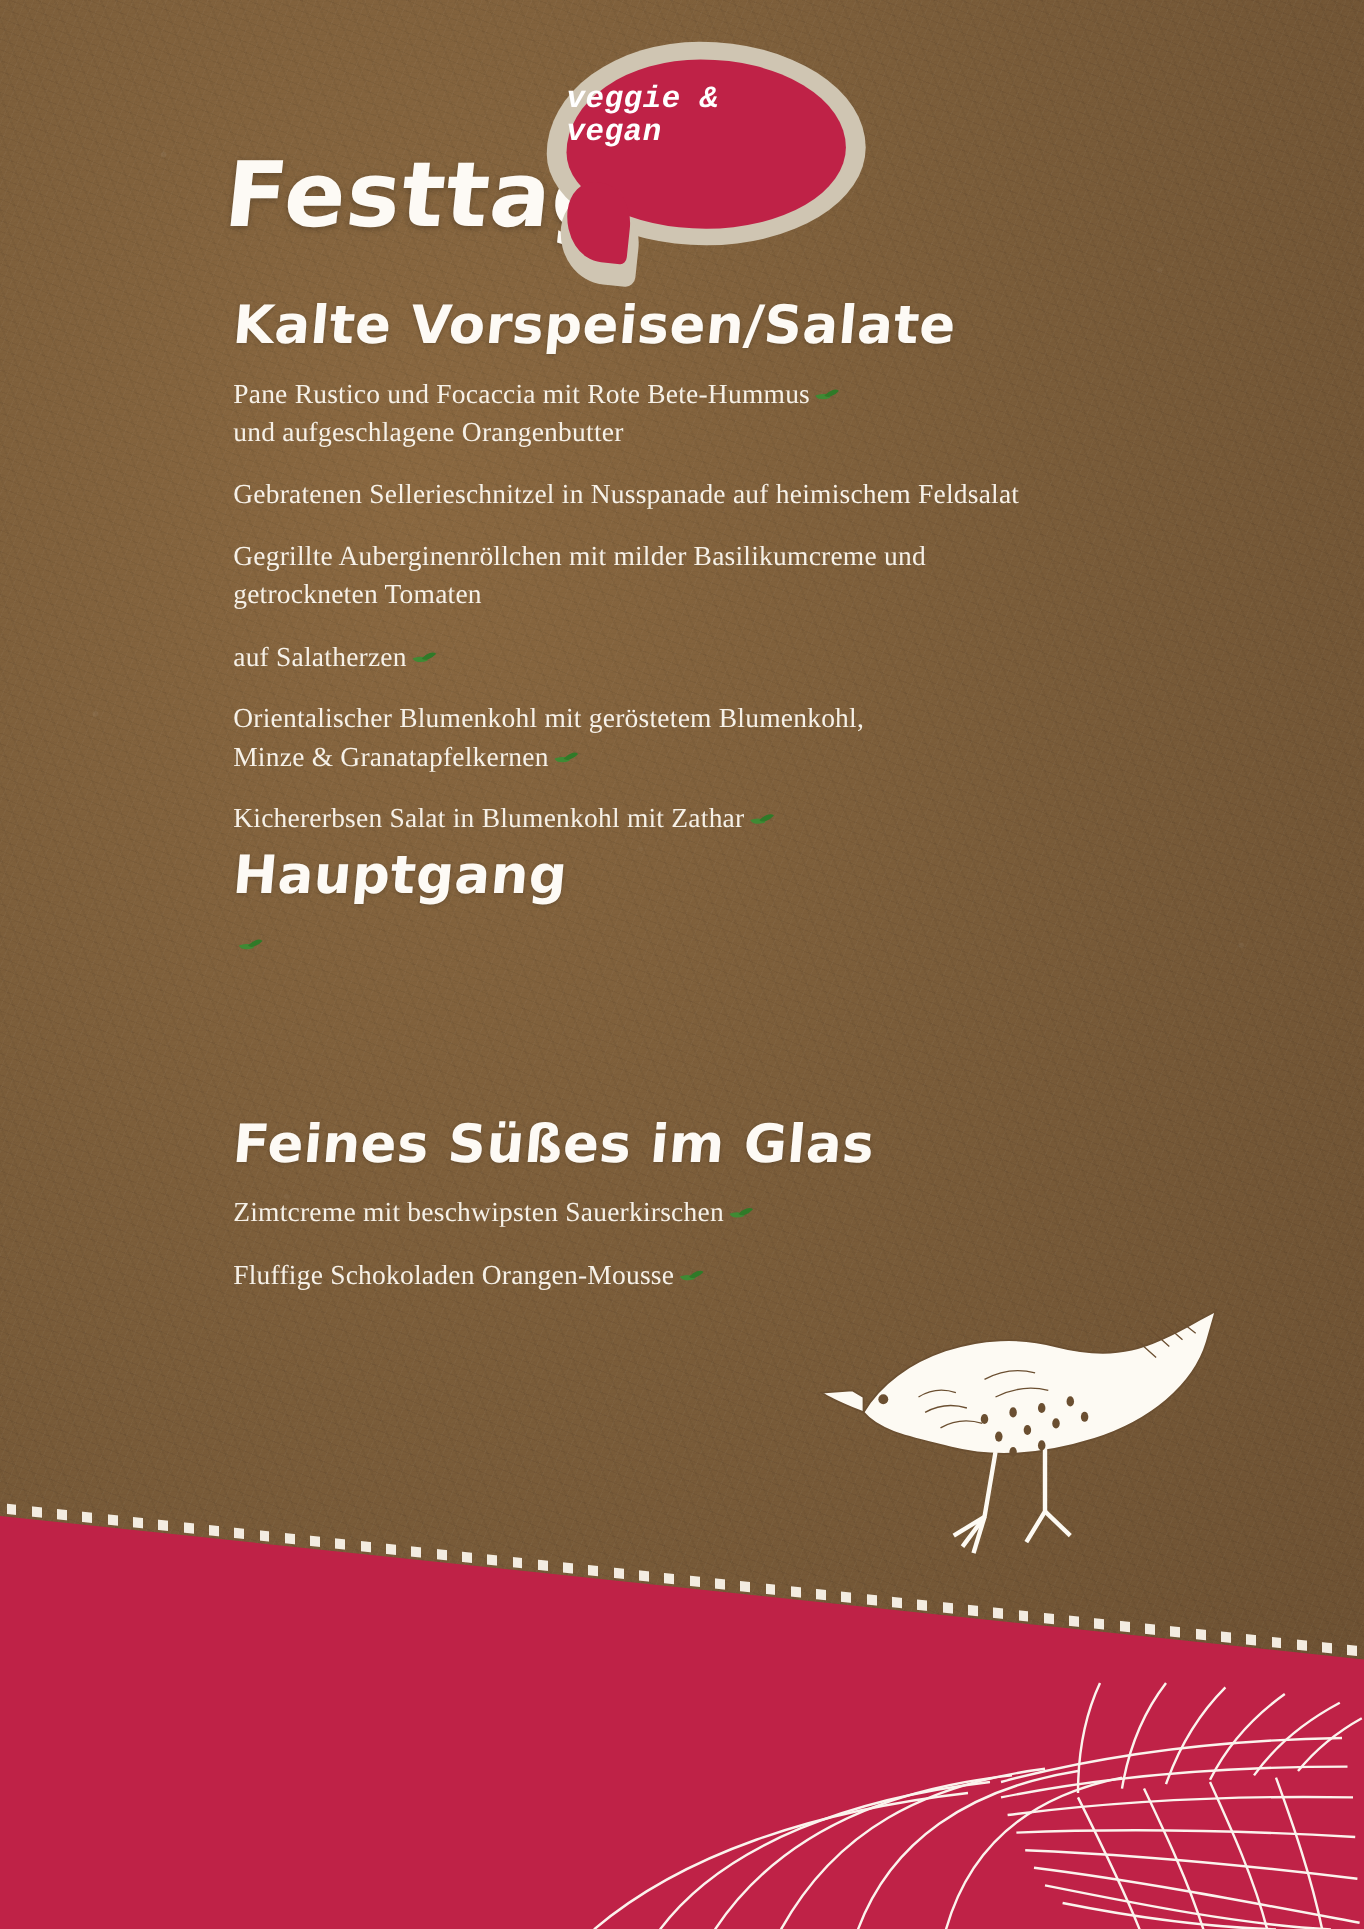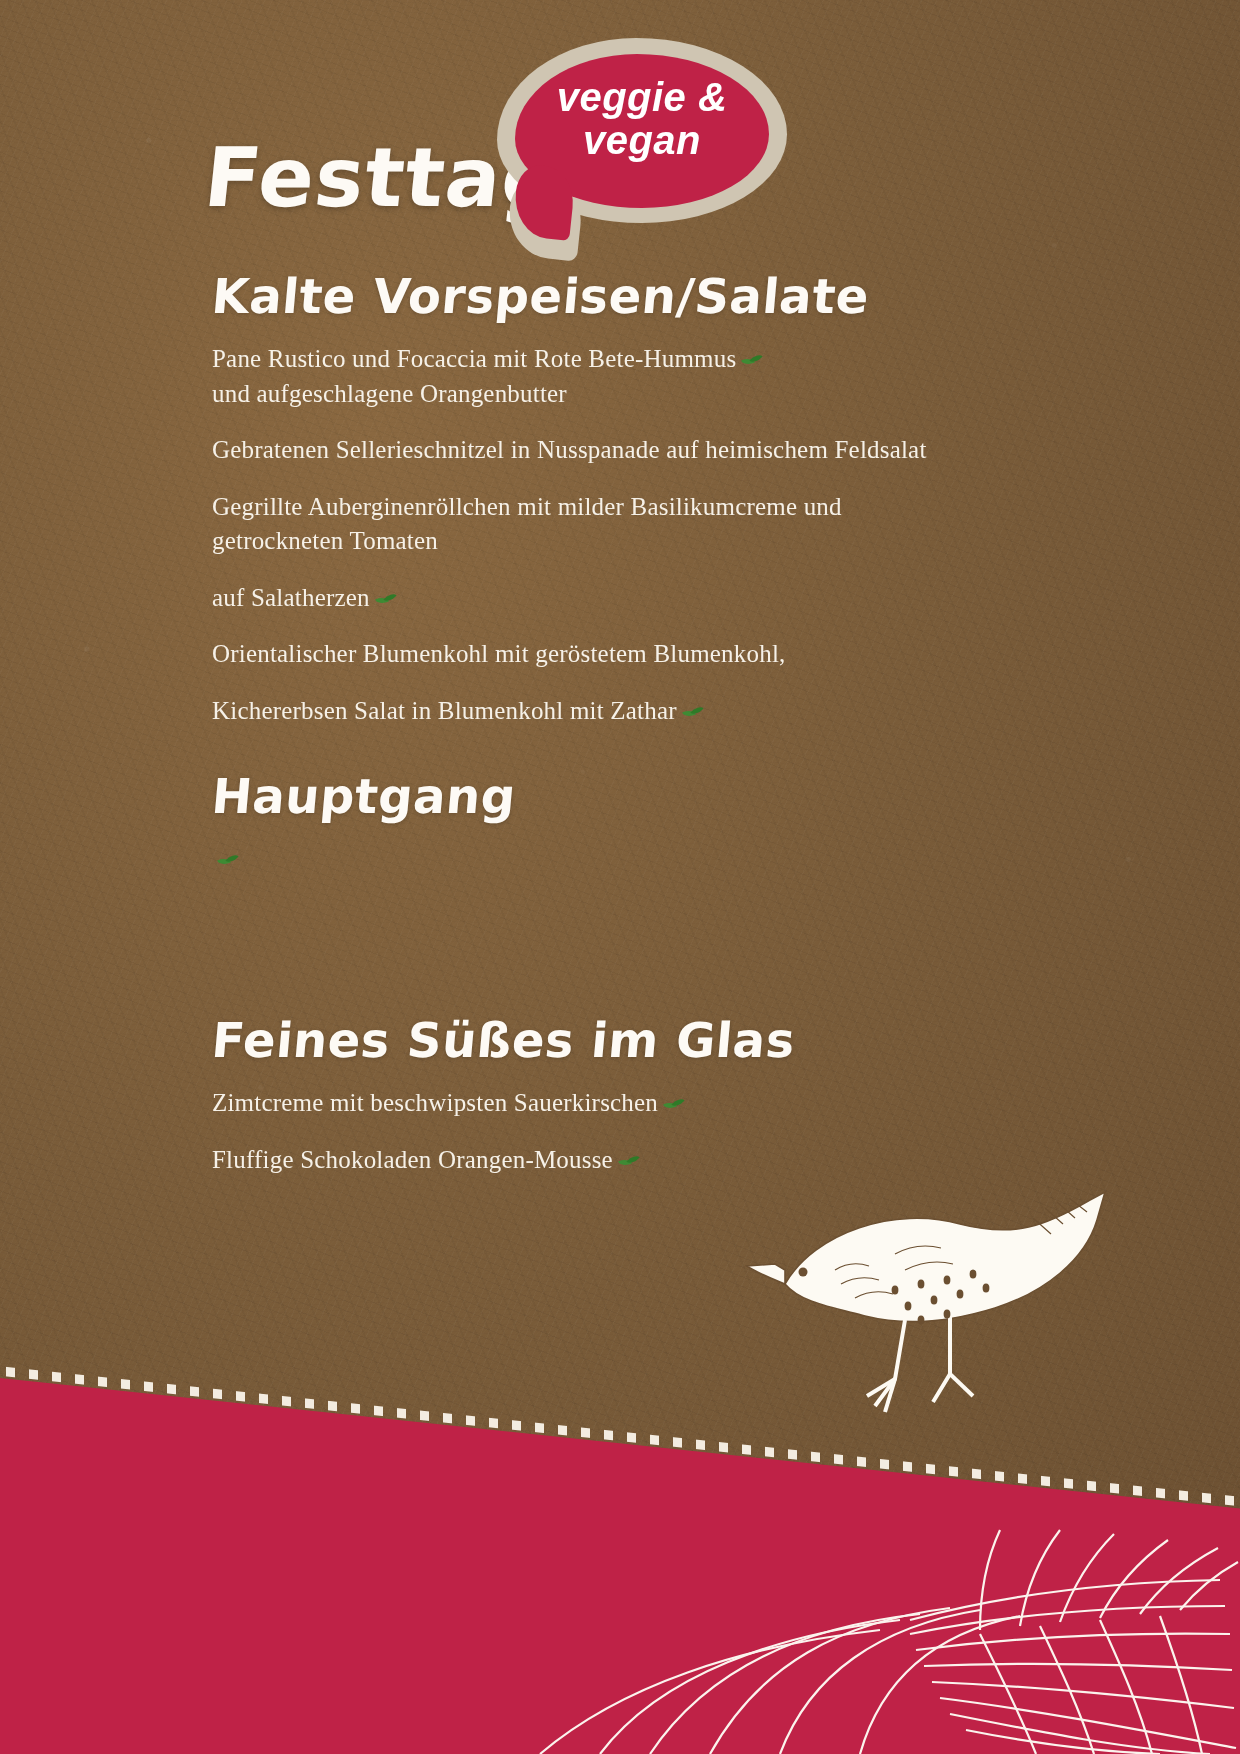--- a/index.html
+++ b/index.html
@@ -107,26 +107,26 @@
     height: 72px;
     background: #bf2247;
     border-radius: 40% 55% 10% 62%;
     transform: rotate(6deg);
     z-index: 1;
   }
   .bubble-text {
     position: absolute;
     left: 18px; top: 38px;
     width: 254px;
-    text-align: center;
+    text-align: left;
     color: #fff;
-    font-family: Liberation Sans, sans-serif;
+    font-family: Liberation Mono, monospace;
     font-weight: bold;
     font-style: italic;
-    font-size: 40px;
+    font-size: 28px;
     line-height: 1.08;
     z-index: 5;
     letter-spacing: .5px;
   }
 
   
   .content {
     position: absolute;
     left: 0; top: 0;
     width: 1240px;
@@ -247,20 +247,21 @@
         </div>
         <div class="item">
           <div><span>Gegrillte Auberginenröllchen mit milder Basilikumcreme und</span></div>
           <div><span>getrockneten Tomaten</span></div>
         </div>
         <div class="item">
           <div><span>auf Salatherzen</span><span class="leaf"></span></div>
         </div>
         <div class="item">
           <div><span>Orientalischer Blumenkohl mit geröstetem Blumenkohl,</span></div>
+          <div><span>Minze &amp; Granatapfelkernen</span><span class="leaf"></span></div>
         </div>
         <div class="item">
           <div><span>Kichererbsen Salat in Blumenkohl mit Zathar</span><span class="leaf"></span></div>
         </div>
       </div>
       <div class="section" style="top: 768px;">
         <div class="section-title">Hauptgang</div>
         <div class="item">
           <div><span class="leaf"></span></div>
         </div>

